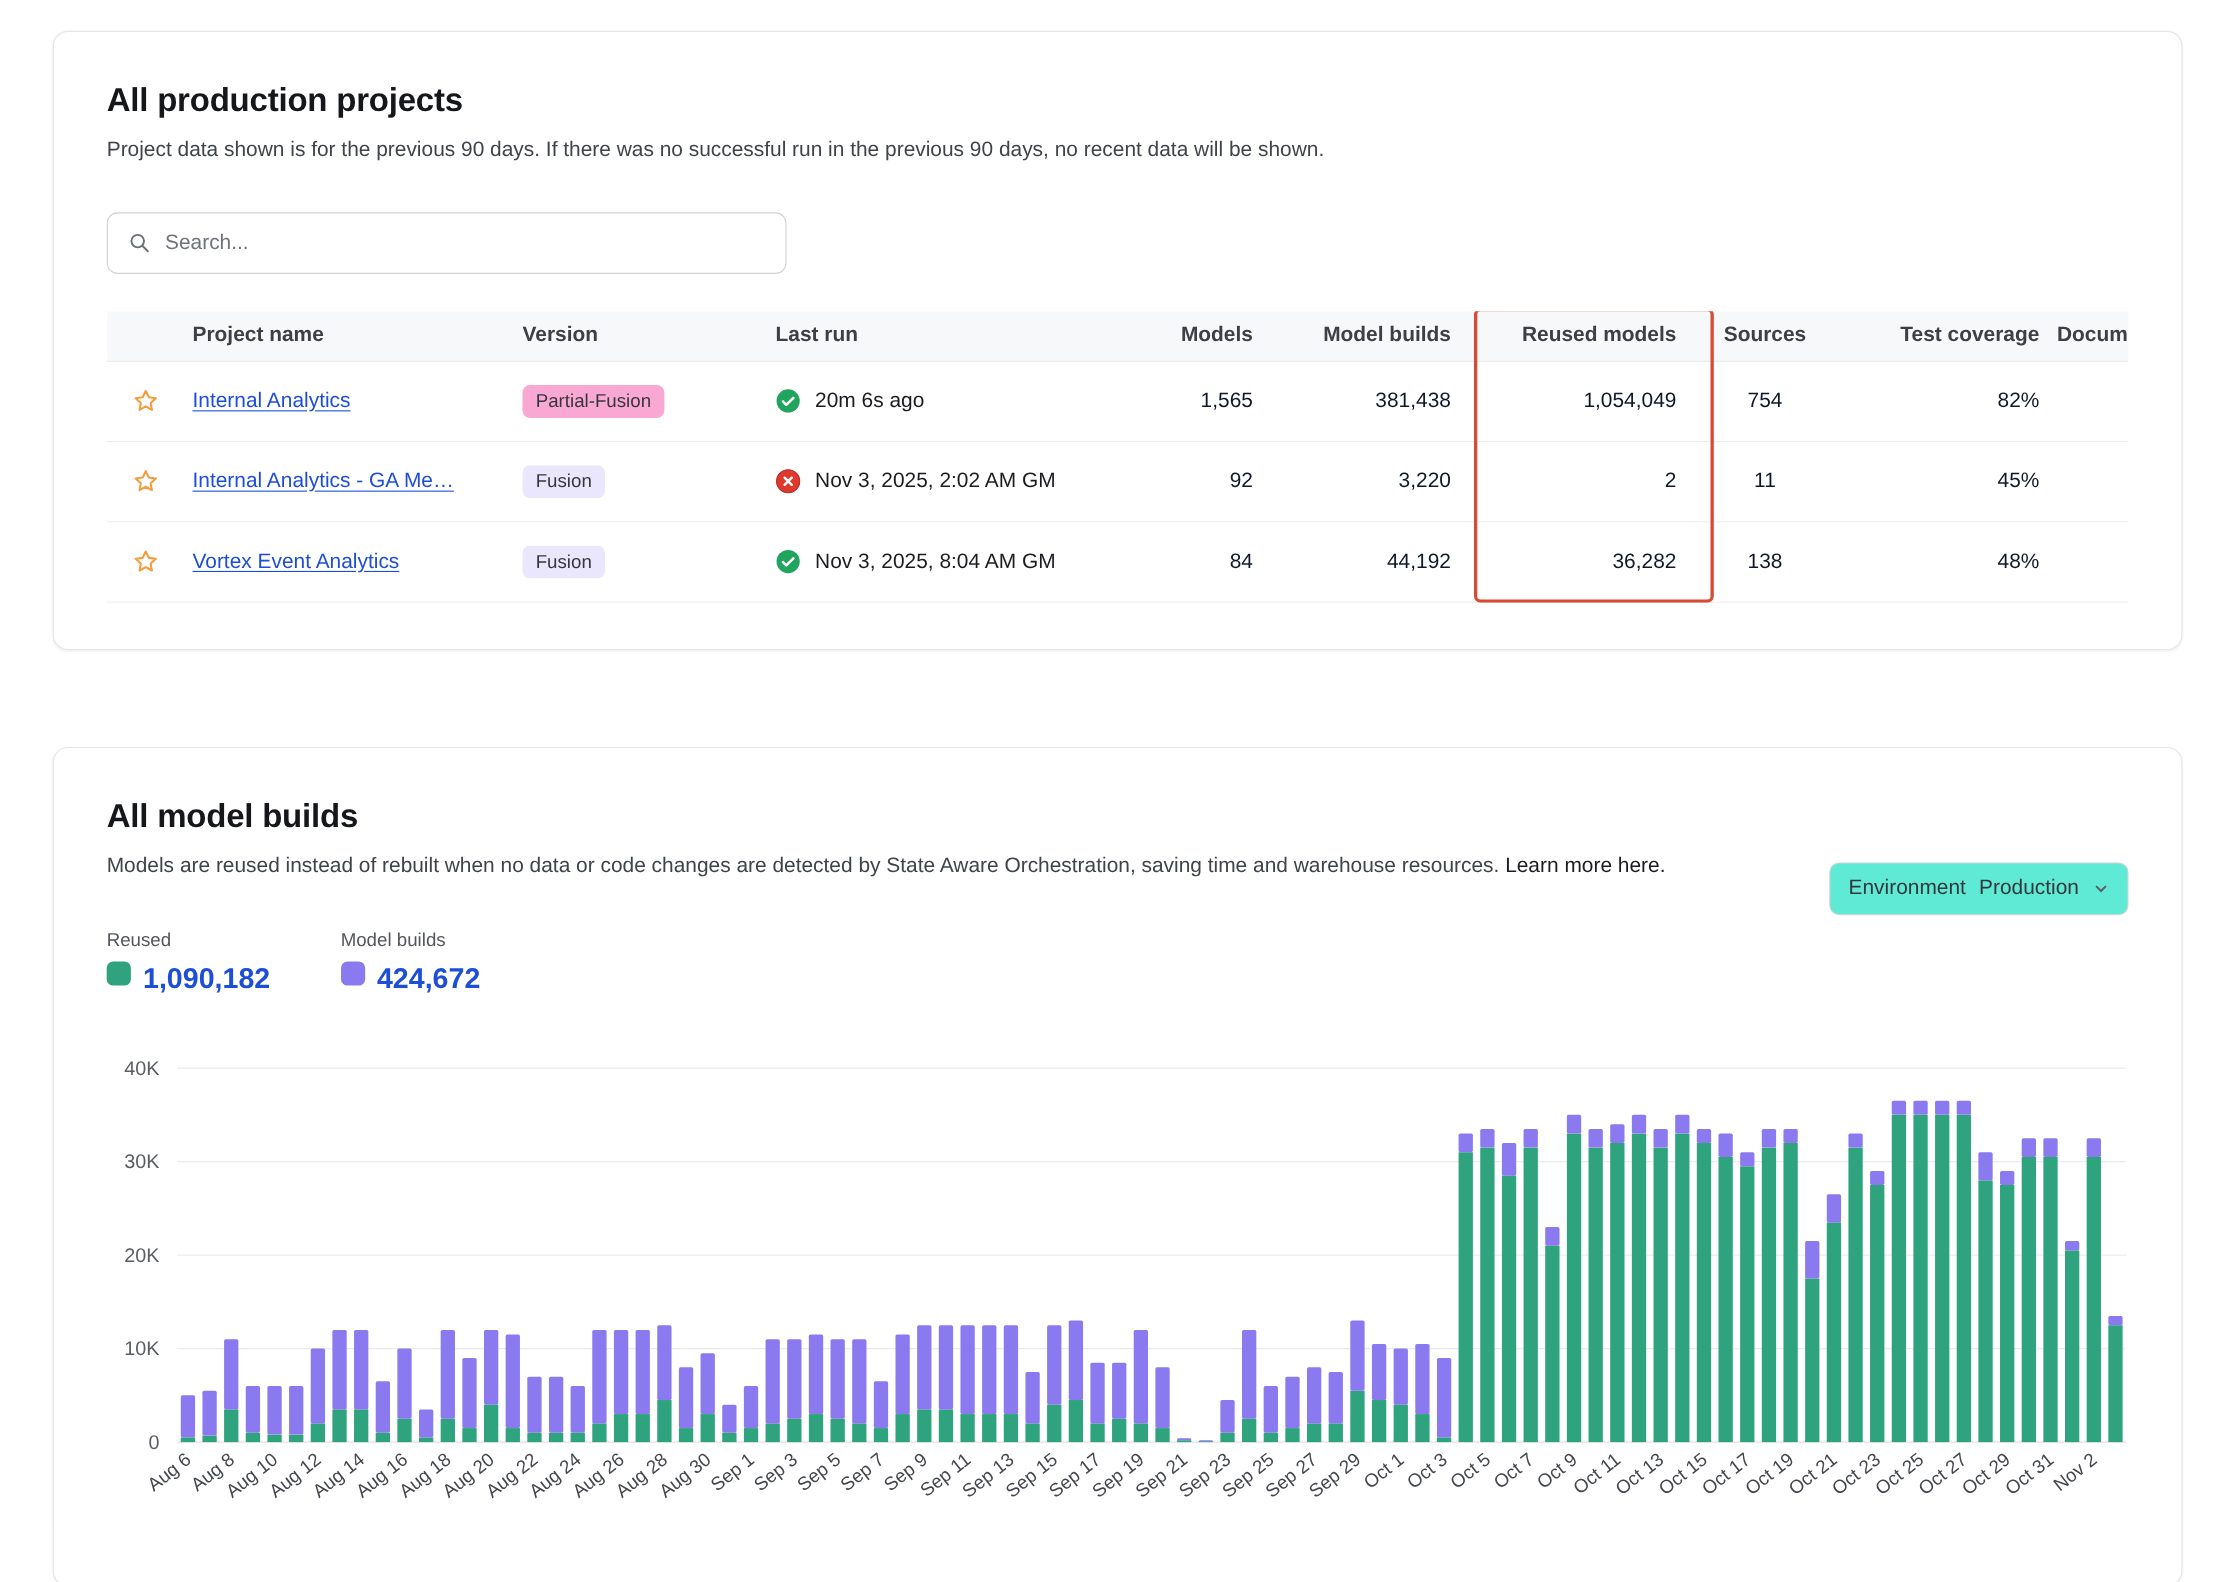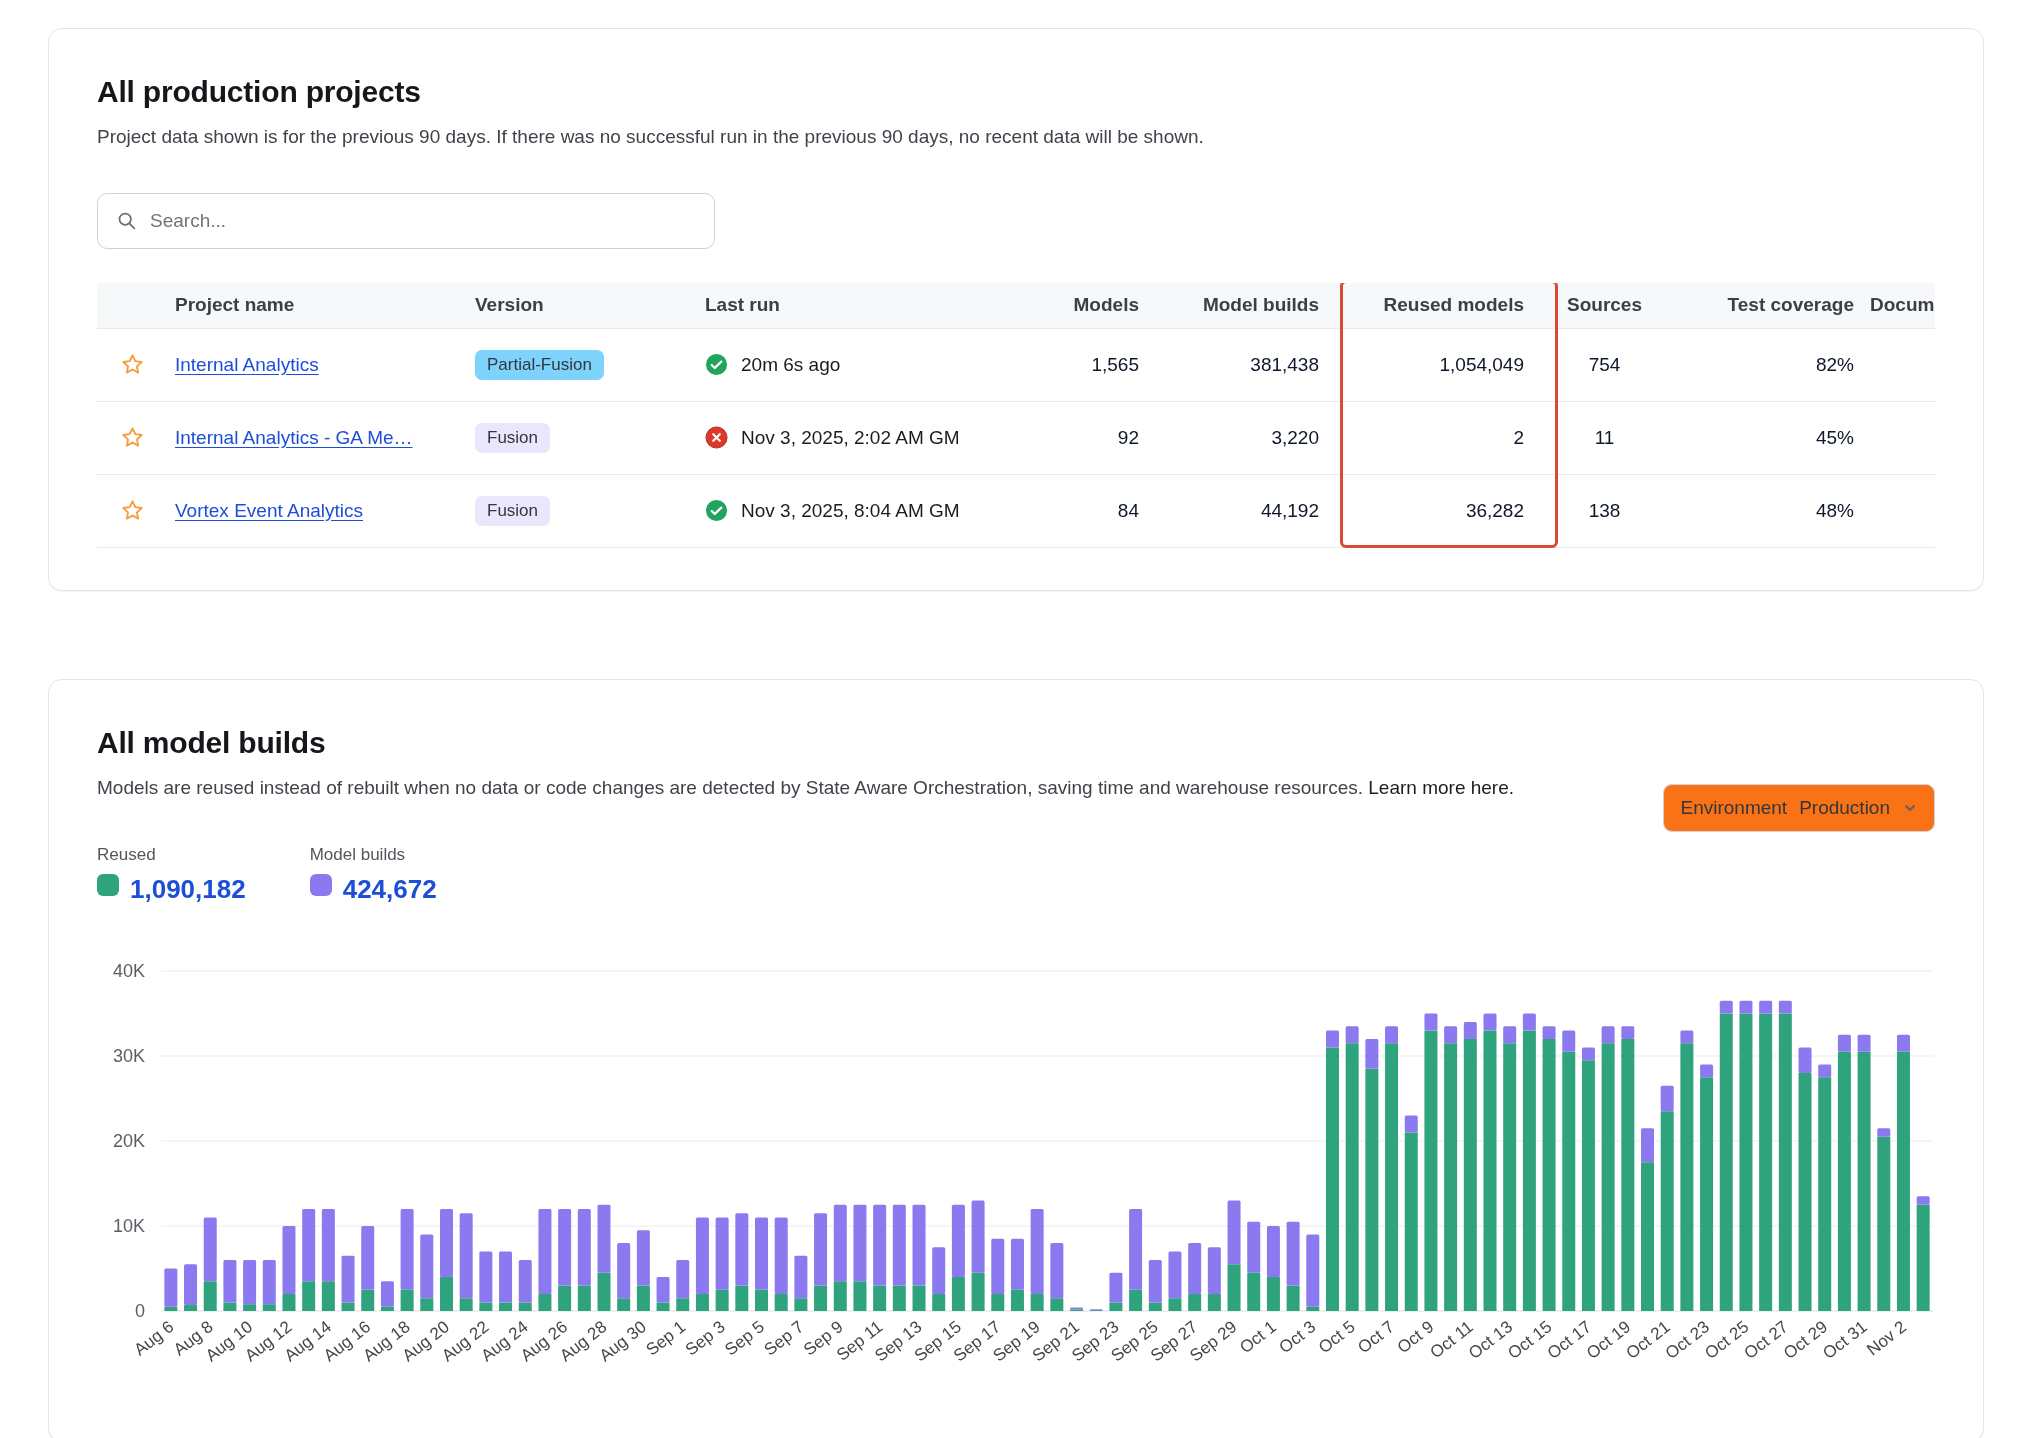--- a/index.html
+++ b/index.html
@@ -52,40 +52,40 @@
   .c-models  { width:105px; text-align:right; }
   .c-builds  { width:180px; text-align:right; }
   .c-reused  { width:205px; text-align:right; }
   .c-sources { width:145px; text-align:center; }
   .c-cov     { width:185px; text-align:right; }
   .c-docs    { width:77px;  }
   .thead .cell { font-weight:700; }
 
   .proj-link { color:#1d4ed8; font-weight:400; text-decoration:underline; text-underline-offset:3px; cursor:pointer; }
   .badge { display:inline-block; padding:5px 12px; border-radius:7px; font-size:17px; color:#35363d; }
-  .badge.amber  { background:#7dd3fc; }
+  .badge.amber  { background:#f9a8d4; }
   .badge.purple { background:#eae6fb; }
   .status-icon { display:inline-flex; flex:none; }
   .num { color:#0f172a; }
 
   .highlight-box {
     position:absolute; left:1243px; top:-3px;
     width:218px; height:268px;
     border:3px solid #d94a35; border-radius:6px;
     pointer-events:none;
   }
 
   
   .builds-head { position:relative; }
   .env-select {
     position:absolute; right:0; top:58px;
     display:flex; align-items:center; gap:12px;
     border:1px solid #cfd2d6; border-radius:9px;
     padding:12px 16px; font-size:19px; color:#33363c;
-    background:#f97316; cursor:pointer;
+    background:#5eead4; cursor:pointer;
   }
   .legend { display:flex; gap:64px; margin-top:44px; }
   .legend-label { font-size:17px; color:#53565c; margin-bottom:9px; }
   .legend-value { font-size:26px; font-weight:600; color:#1d4ed8; display:flex; align-items:flex-start; gap:11px; }
   .swatch { width:22px; height:22px; border-radius:6px; flex:none; }
 
   .chart-wrap { margin-top:54px; }
   .chart-wrap svg { display:block; }
 </style>
 </head>

